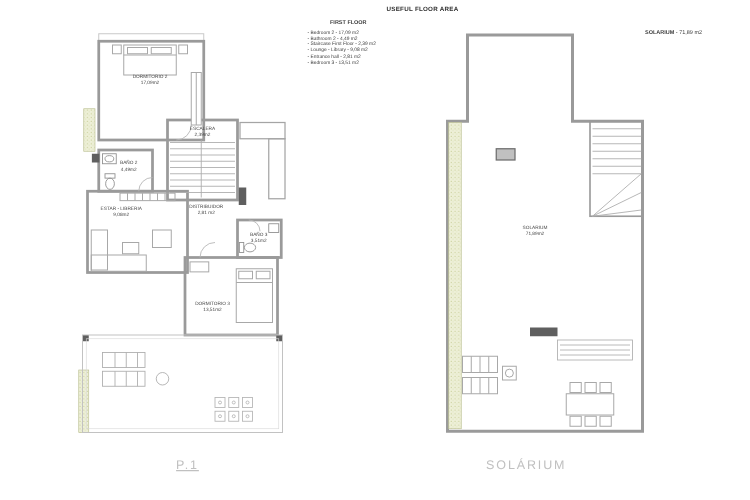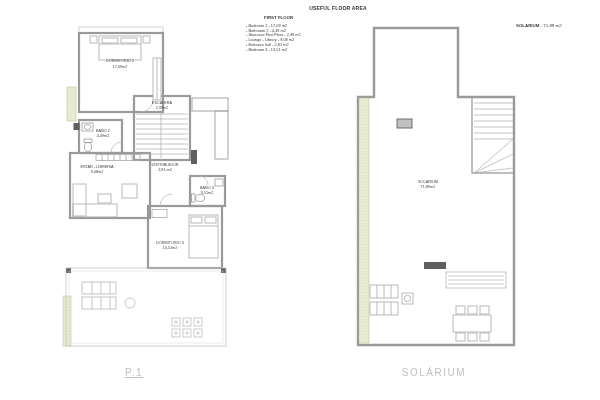--- a/index.html
+++ b/index.html
@@ -7,22 +7,22 @@
        font-family:"Liberation Sans",sans-serif;}
   .title{position:absolute;left:238px;top:5px;width:200px;text-align:center;
          font-size:5px;font-weight:bold;color:#2f2f2f;letter-spacing:.2px;}
   .legend{position:absolute;left:246px;top:15px;color:#3d3d3d;}
   .legend-h{font-size:4.4px;font-weight:bold;margin-left:18px;margin-bottom:4px;}
   .legend-item{font-size:3.9px;line-height:4.7px;white-space:nowrap;}
   .sol-head{position:absolute;left:516px;top:23px;font-size:4.4px;color:#3d3d3d;white-space:nowrap;}
   .sol-head .b{font-weight:bold;}
   .caption{position:absolute;top:367px;width:90px;text-align:center;
            font-size:10px;color:#c0c0c0;letter-spacing:1.5px;}
-  .cap-left{left:89px;text-decoration:underline;}
-  .cap-right{left:376px;text-align:right;}
+  .cap-left{left:105px;text-decoration:underline;}
+  .cap-right{left:376px;}
   svg.plans{position:absolute;left:0;top:0;}
   svg text{font-size:3.8px;fill:#454545;text-anchor:middle;
            font-family:"Liberation Sans",sans-serif;}
 </style>
 </head>
 <body>
 
 <div class="title">USEFUL FLOOR AREA</div>
 
 <div class="legend">

